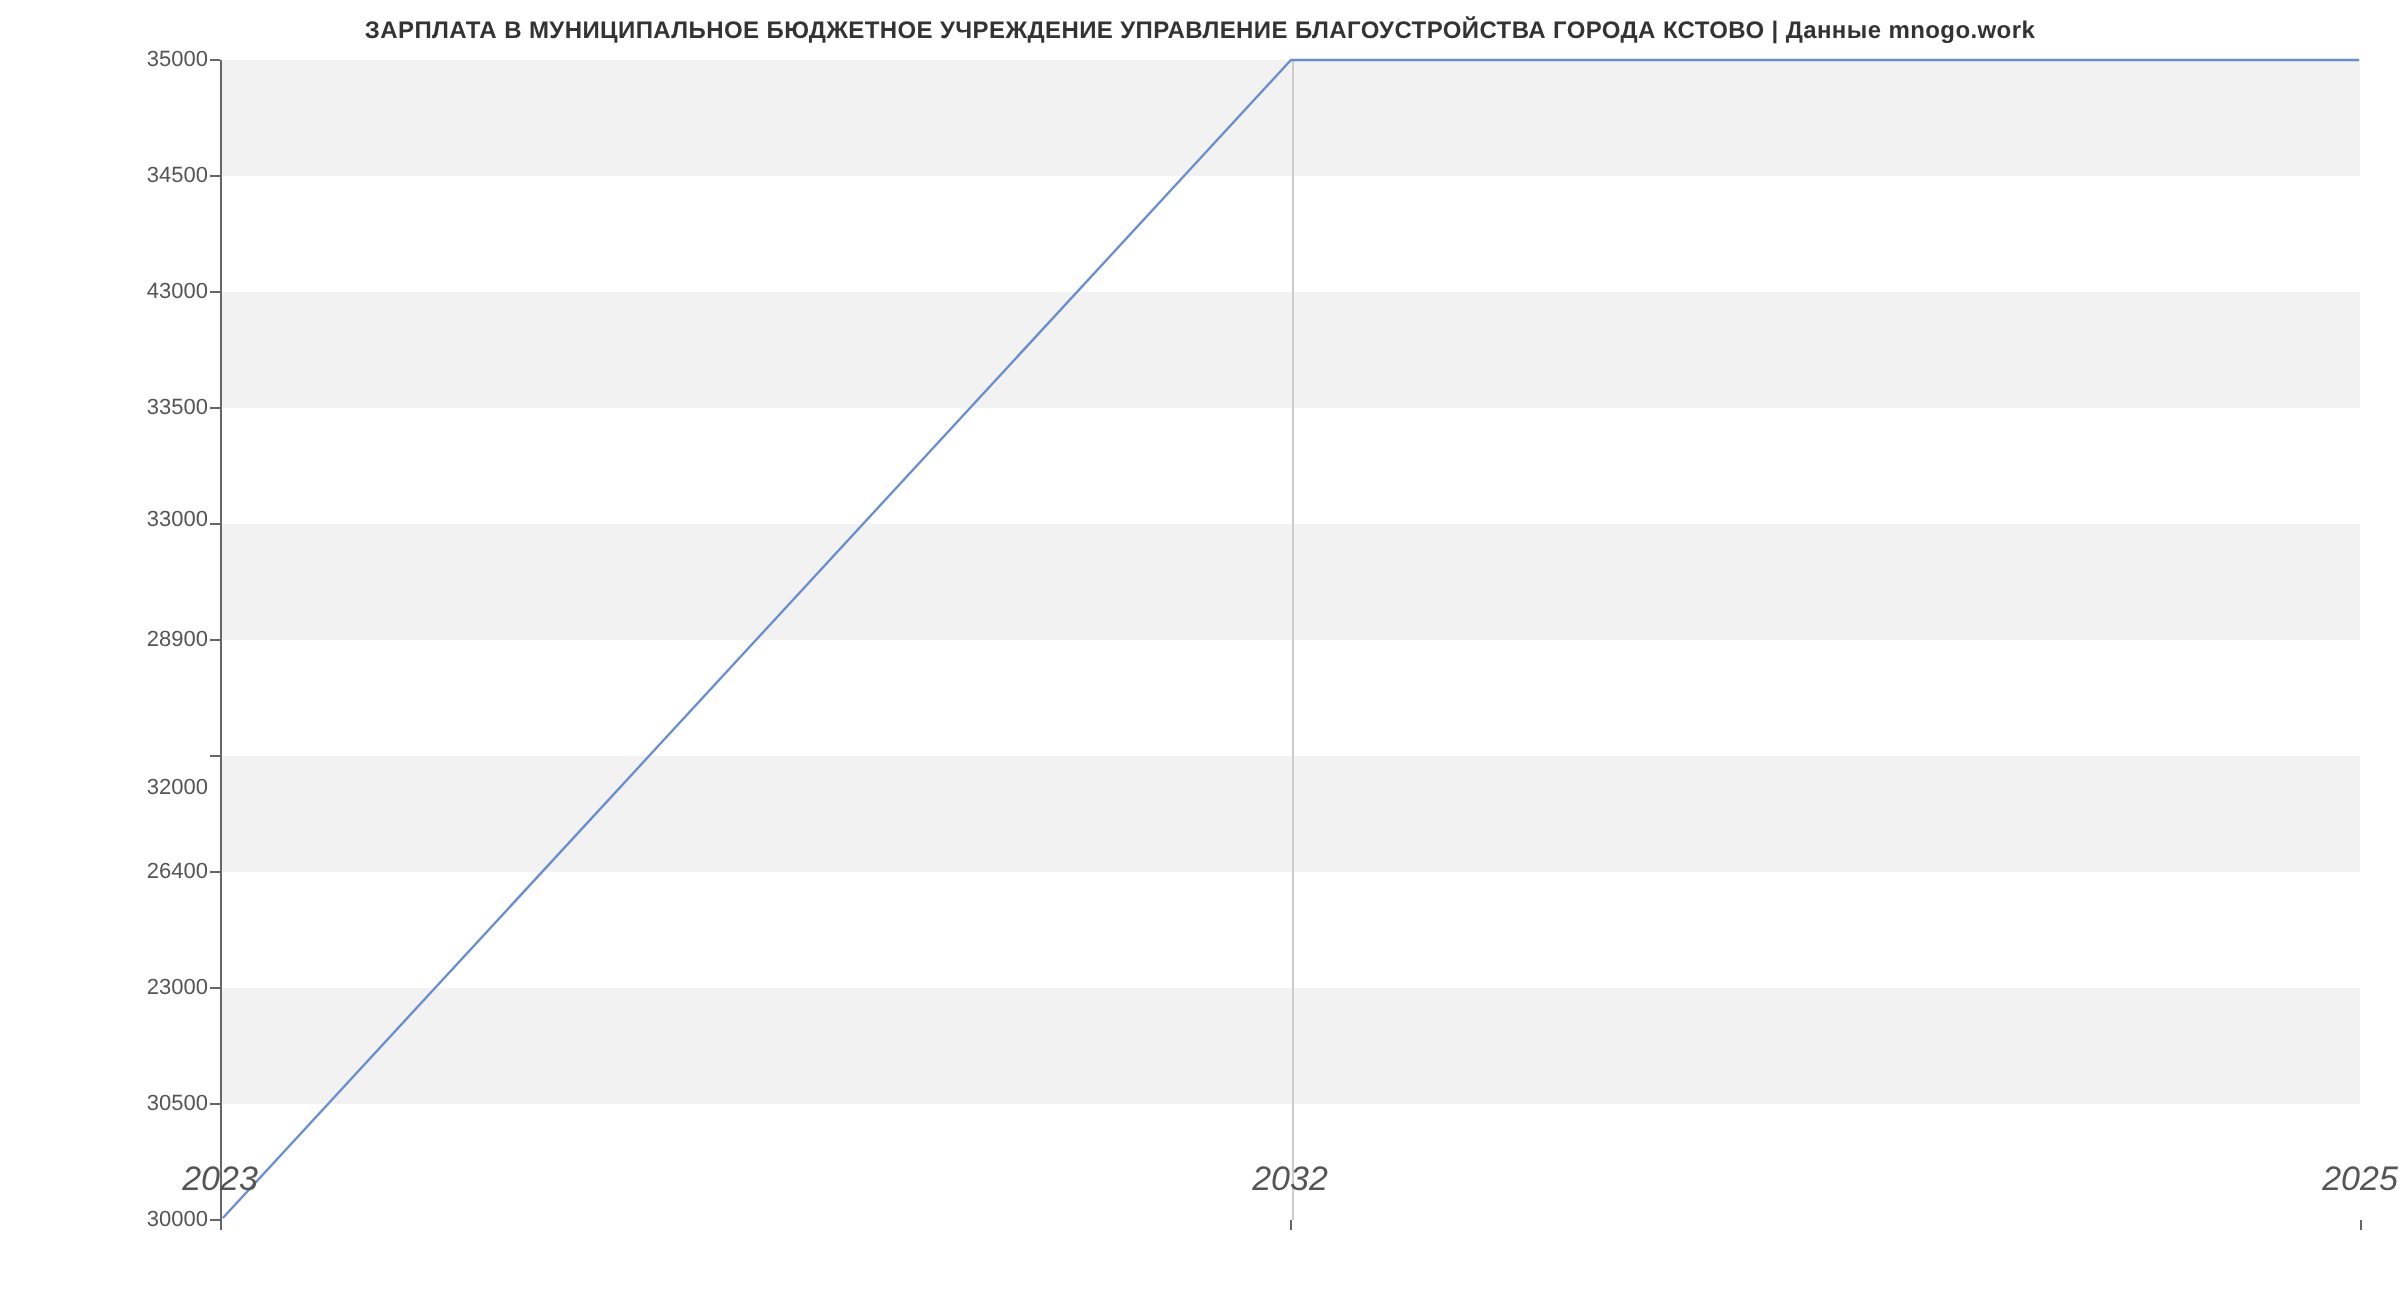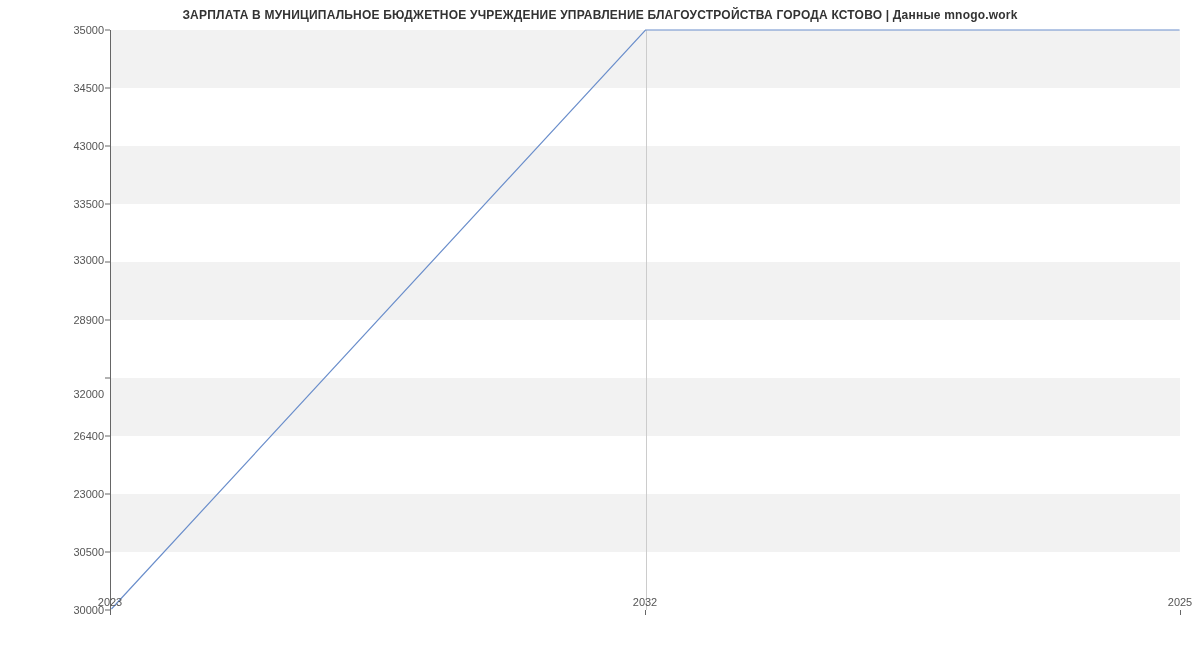--- a/index.html
+++ b/index.html
@@ -54,24 +54,25 @@
   .y-mark {
     position: absolute;
     left: 105px;
     width: 5px;
     height: 1px;
     background: #666666;
     transform: translateY(-0.5px);
   }
   .x-tick-label {
     position: absolute;
-    top: 596px; 
-    font-size: 11px;
+    top: 580px; 
+    font-size: 17px;
     color: #555555;
     transform: translateX(-50%);
+    font-style: italic;
   }
   .x-mark {
     position: absolute;
     top: 610px; 
     width: 1px;
     height: 5px;
     background: #666666;
   }
   svg.line-layer {
     position: absolute;

